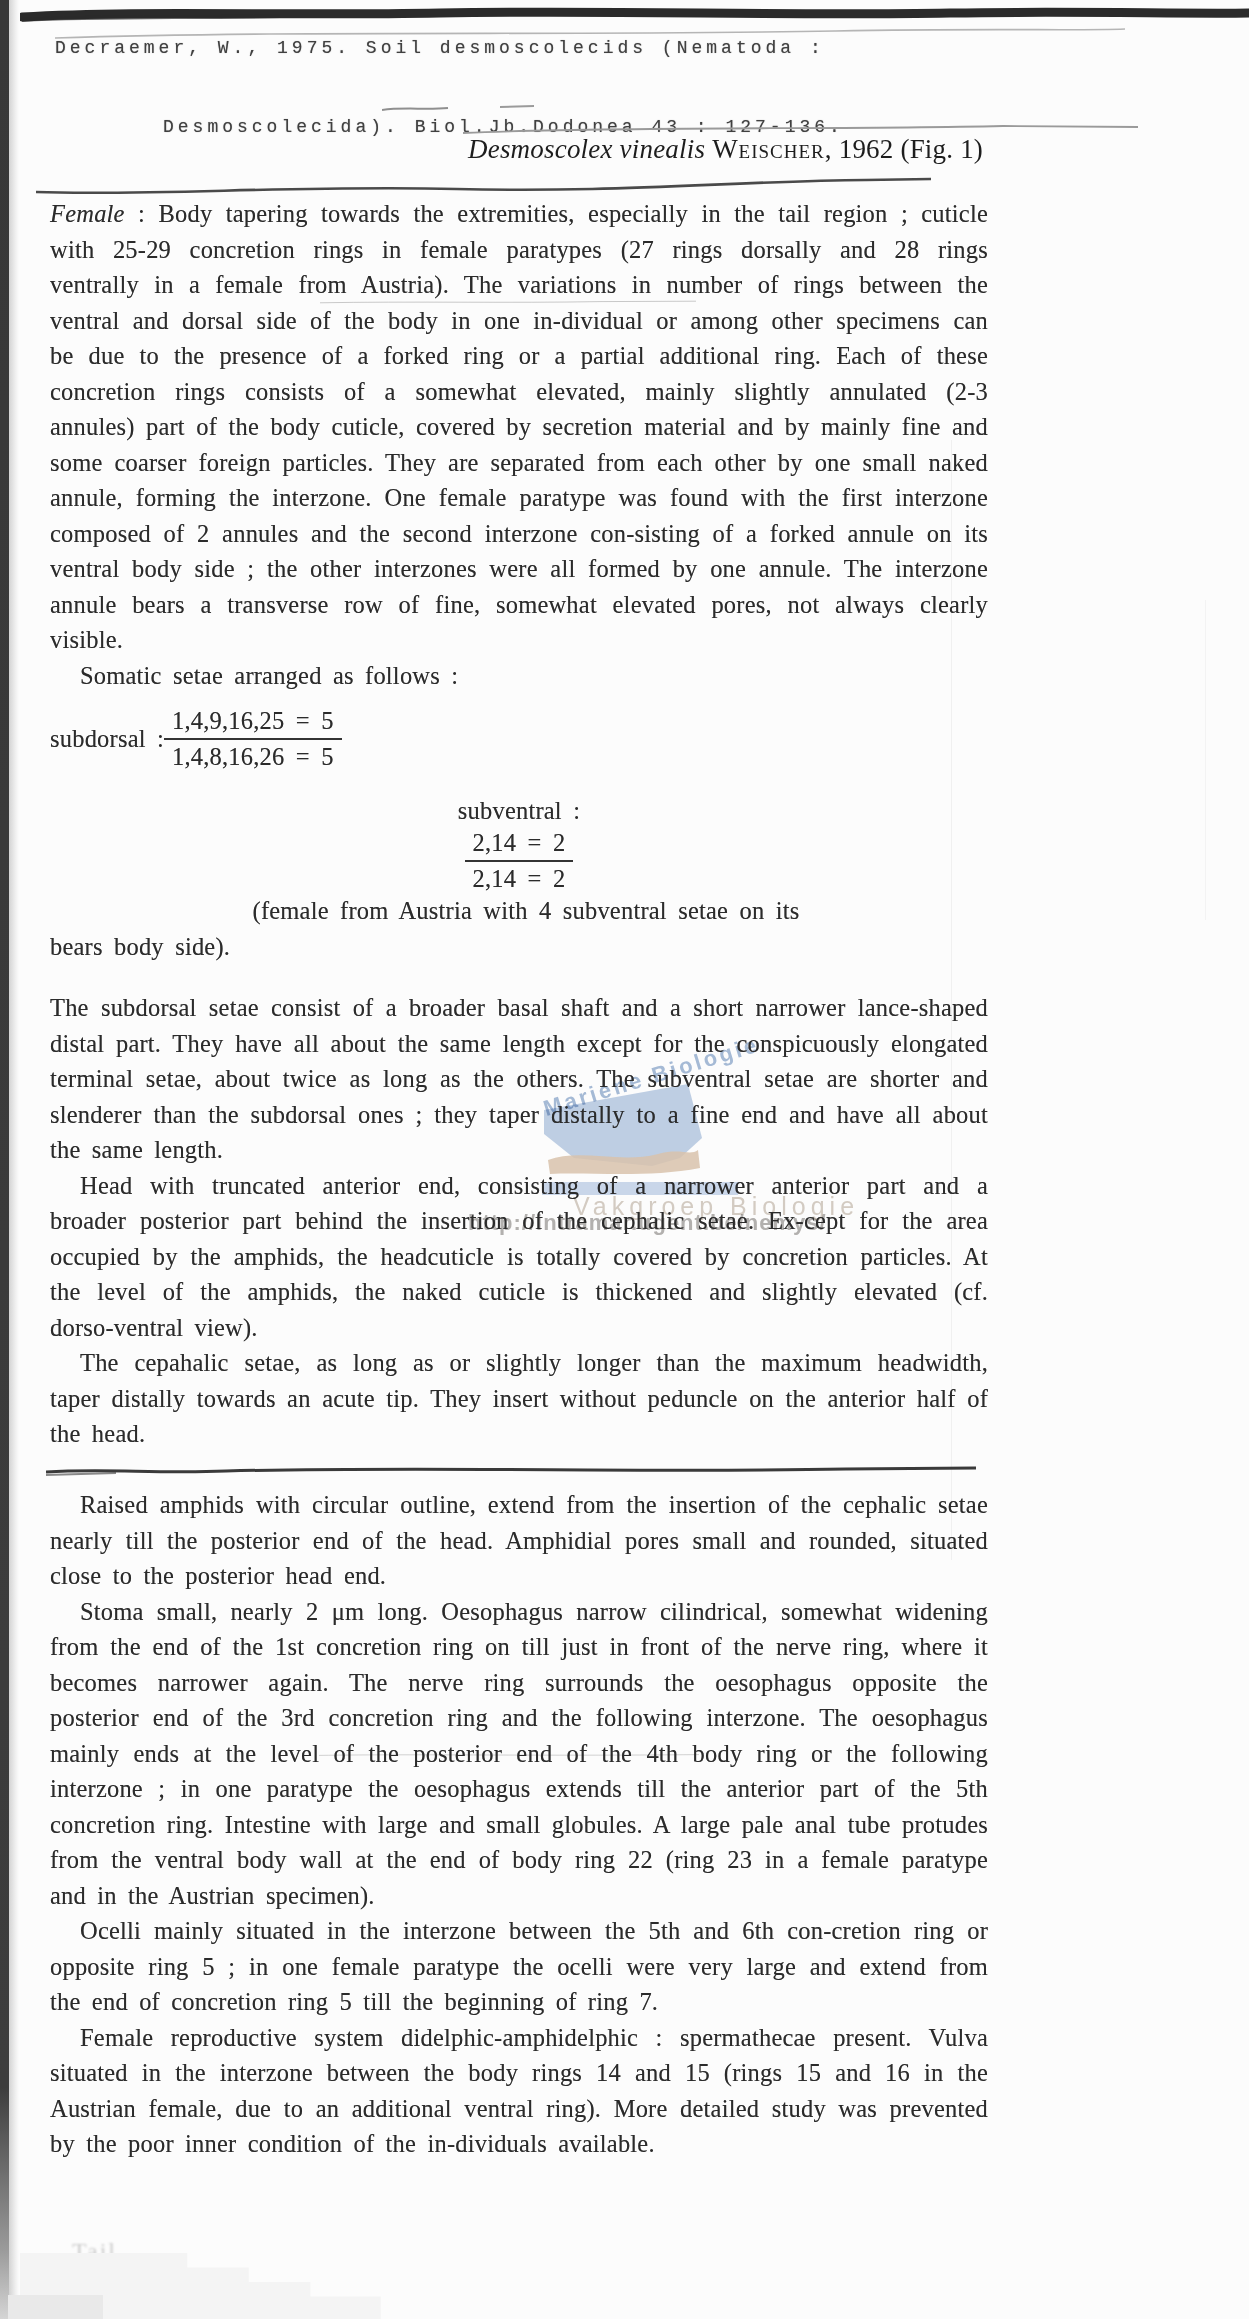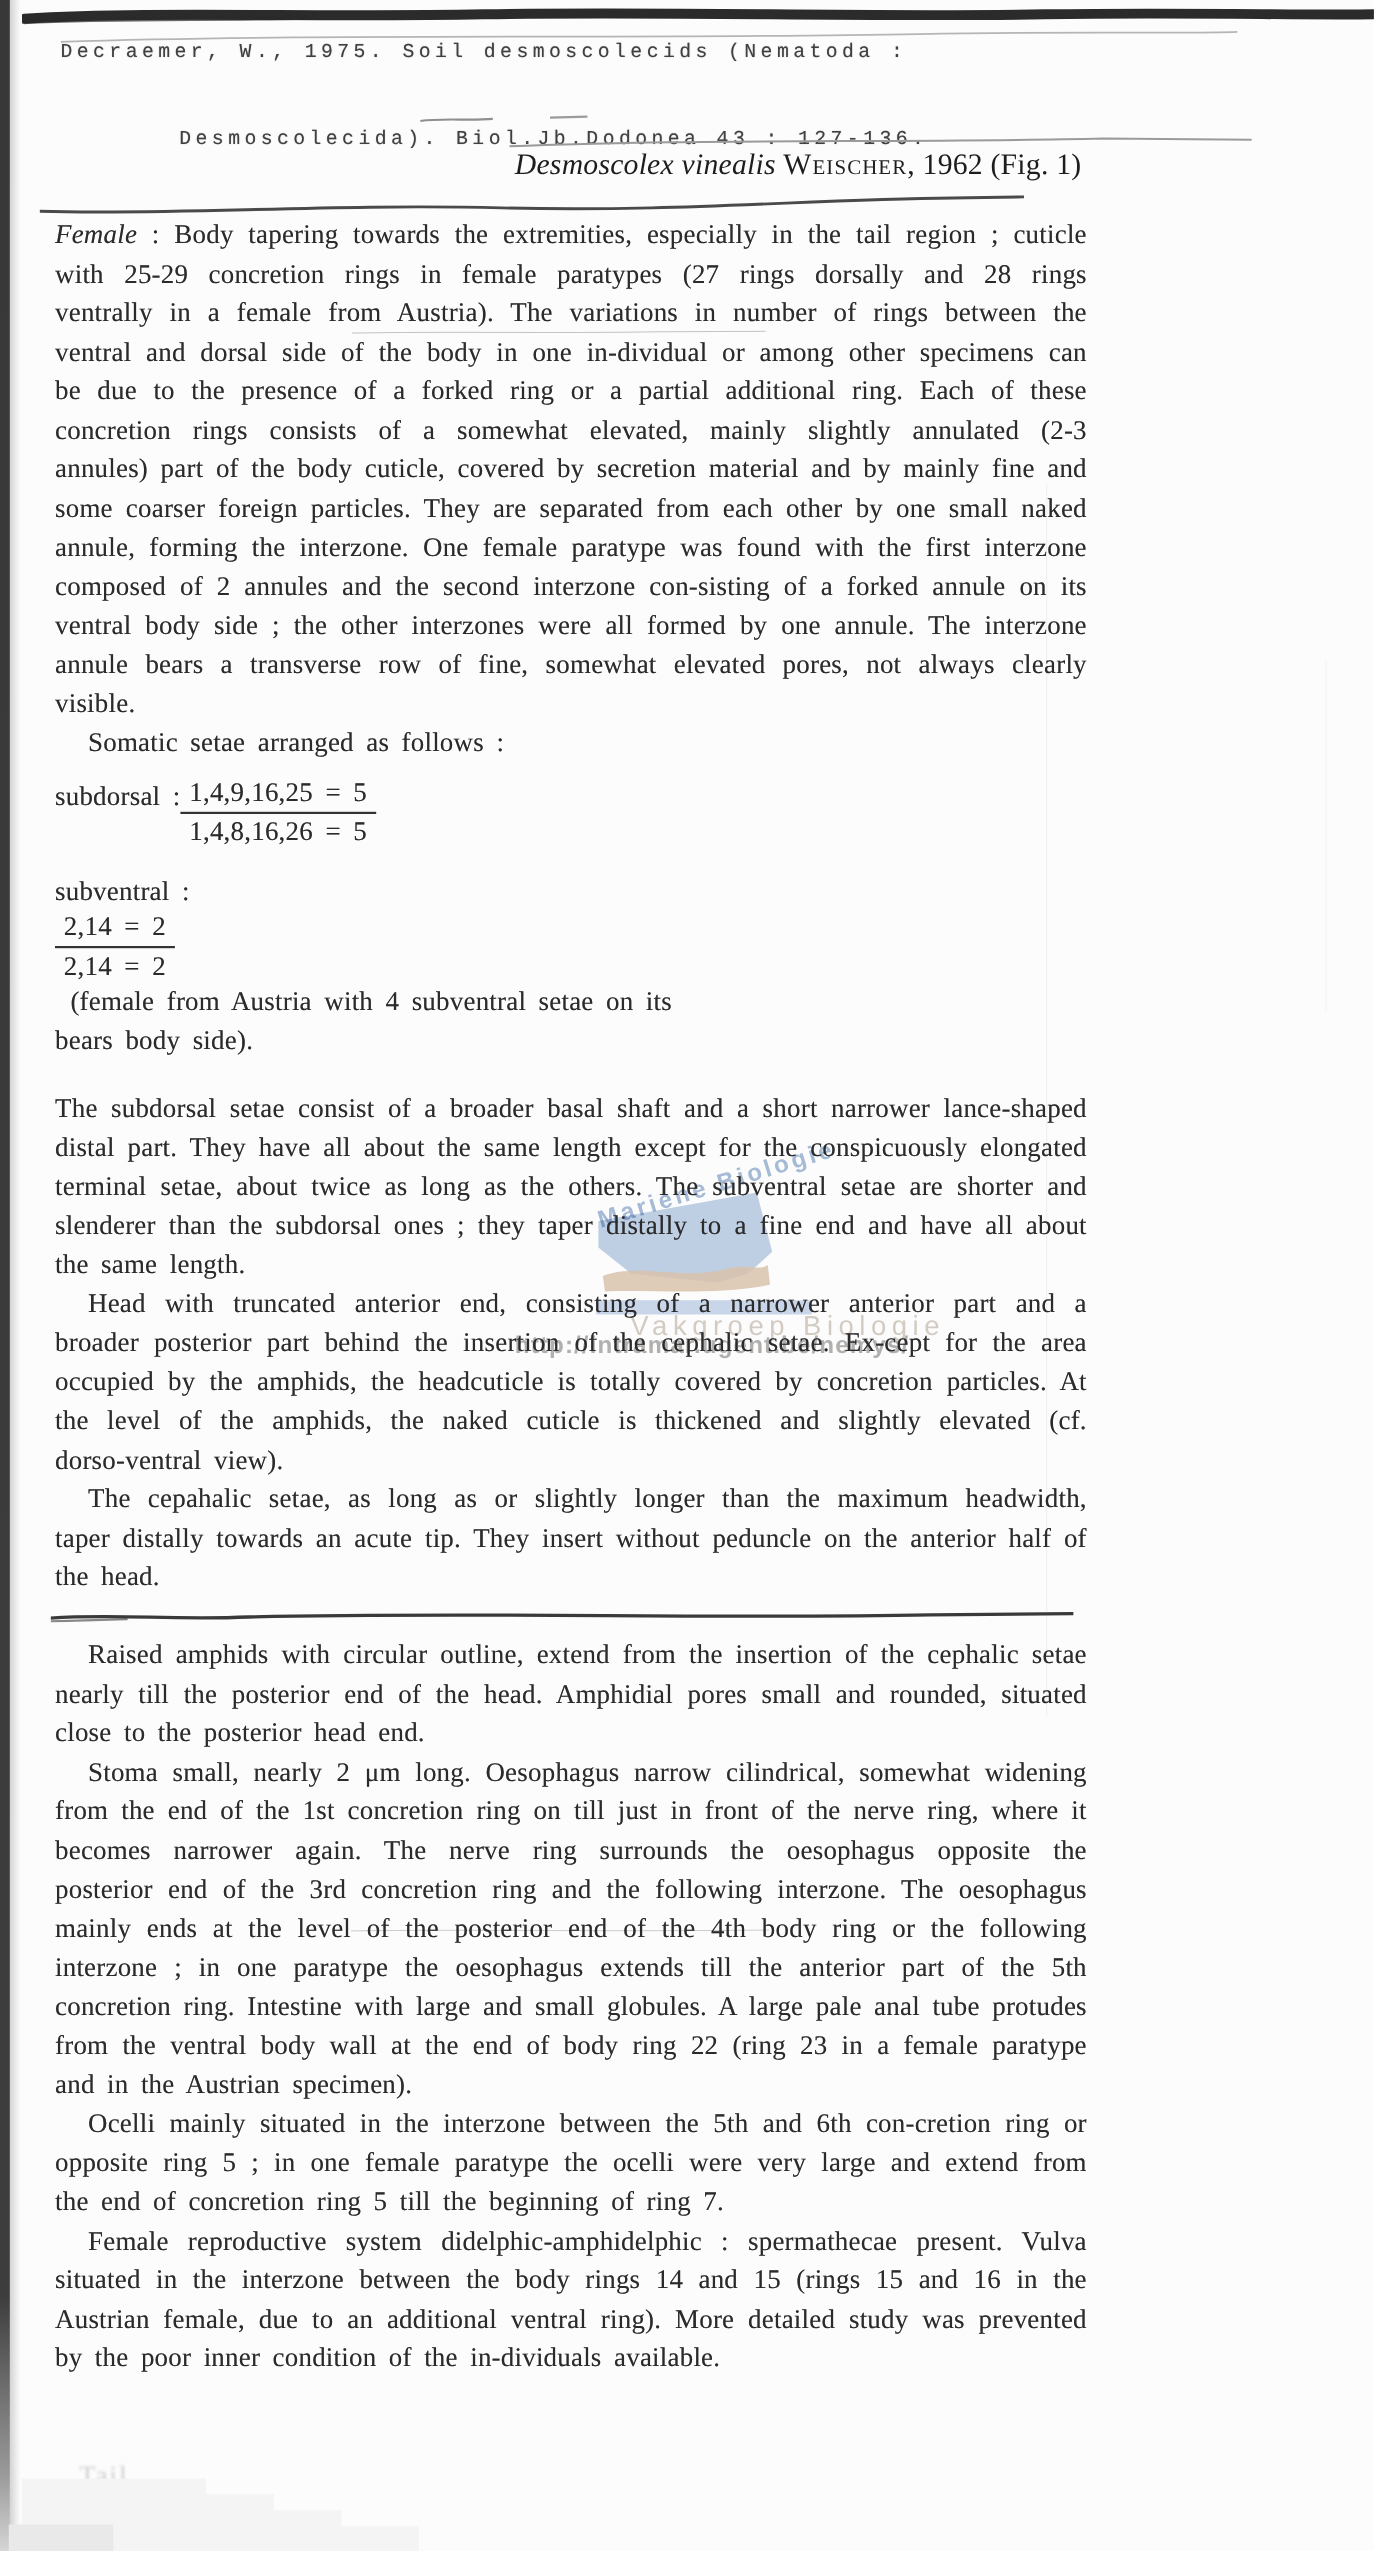--- a/index.html
+++ b/index.html
@@ -31,21 +31,21 @@
 
   
   .body-col{position:absolute;left:50px;top:196px;width:938px;
             font-size:24.5px;line-height:35.5px;text-align:justify;
             word-spacing:5px;letter-spacing:.2px;
             text-shadow:0 0 .6px rgba(20,20,20,.4);}
   .body-col p{margin:0;}
   .indent{text-indent:30px;}
 
   
-  .formula-row{display:flex;align-items:flex-start;margin:14px 0 0 0;}
+  .formula-row{display:flex;align-items:center;margin:14px 0 0 0;}
   .formula-row .flabel{white-space:nowrap;}
   .frac{display:inline-block;text-align:center;line-height:1.15;}
   .frac .num{padding:0 8px 3px 8px;border-bottom:2px solid #333;}
   .frac .den{padding:3px 8px 0 8px;}
   .fnote{margin-left:14px;white-space:nowrap;}
   .fcont{margin-top:10px;}
 
   .midrule{height:12px;margin:6px 0 2px -4px;width:930px;}
 
   .tail-frag{position:absolute;left:72px;top:2238px;font-size:24px;color:#9c9c9c;

